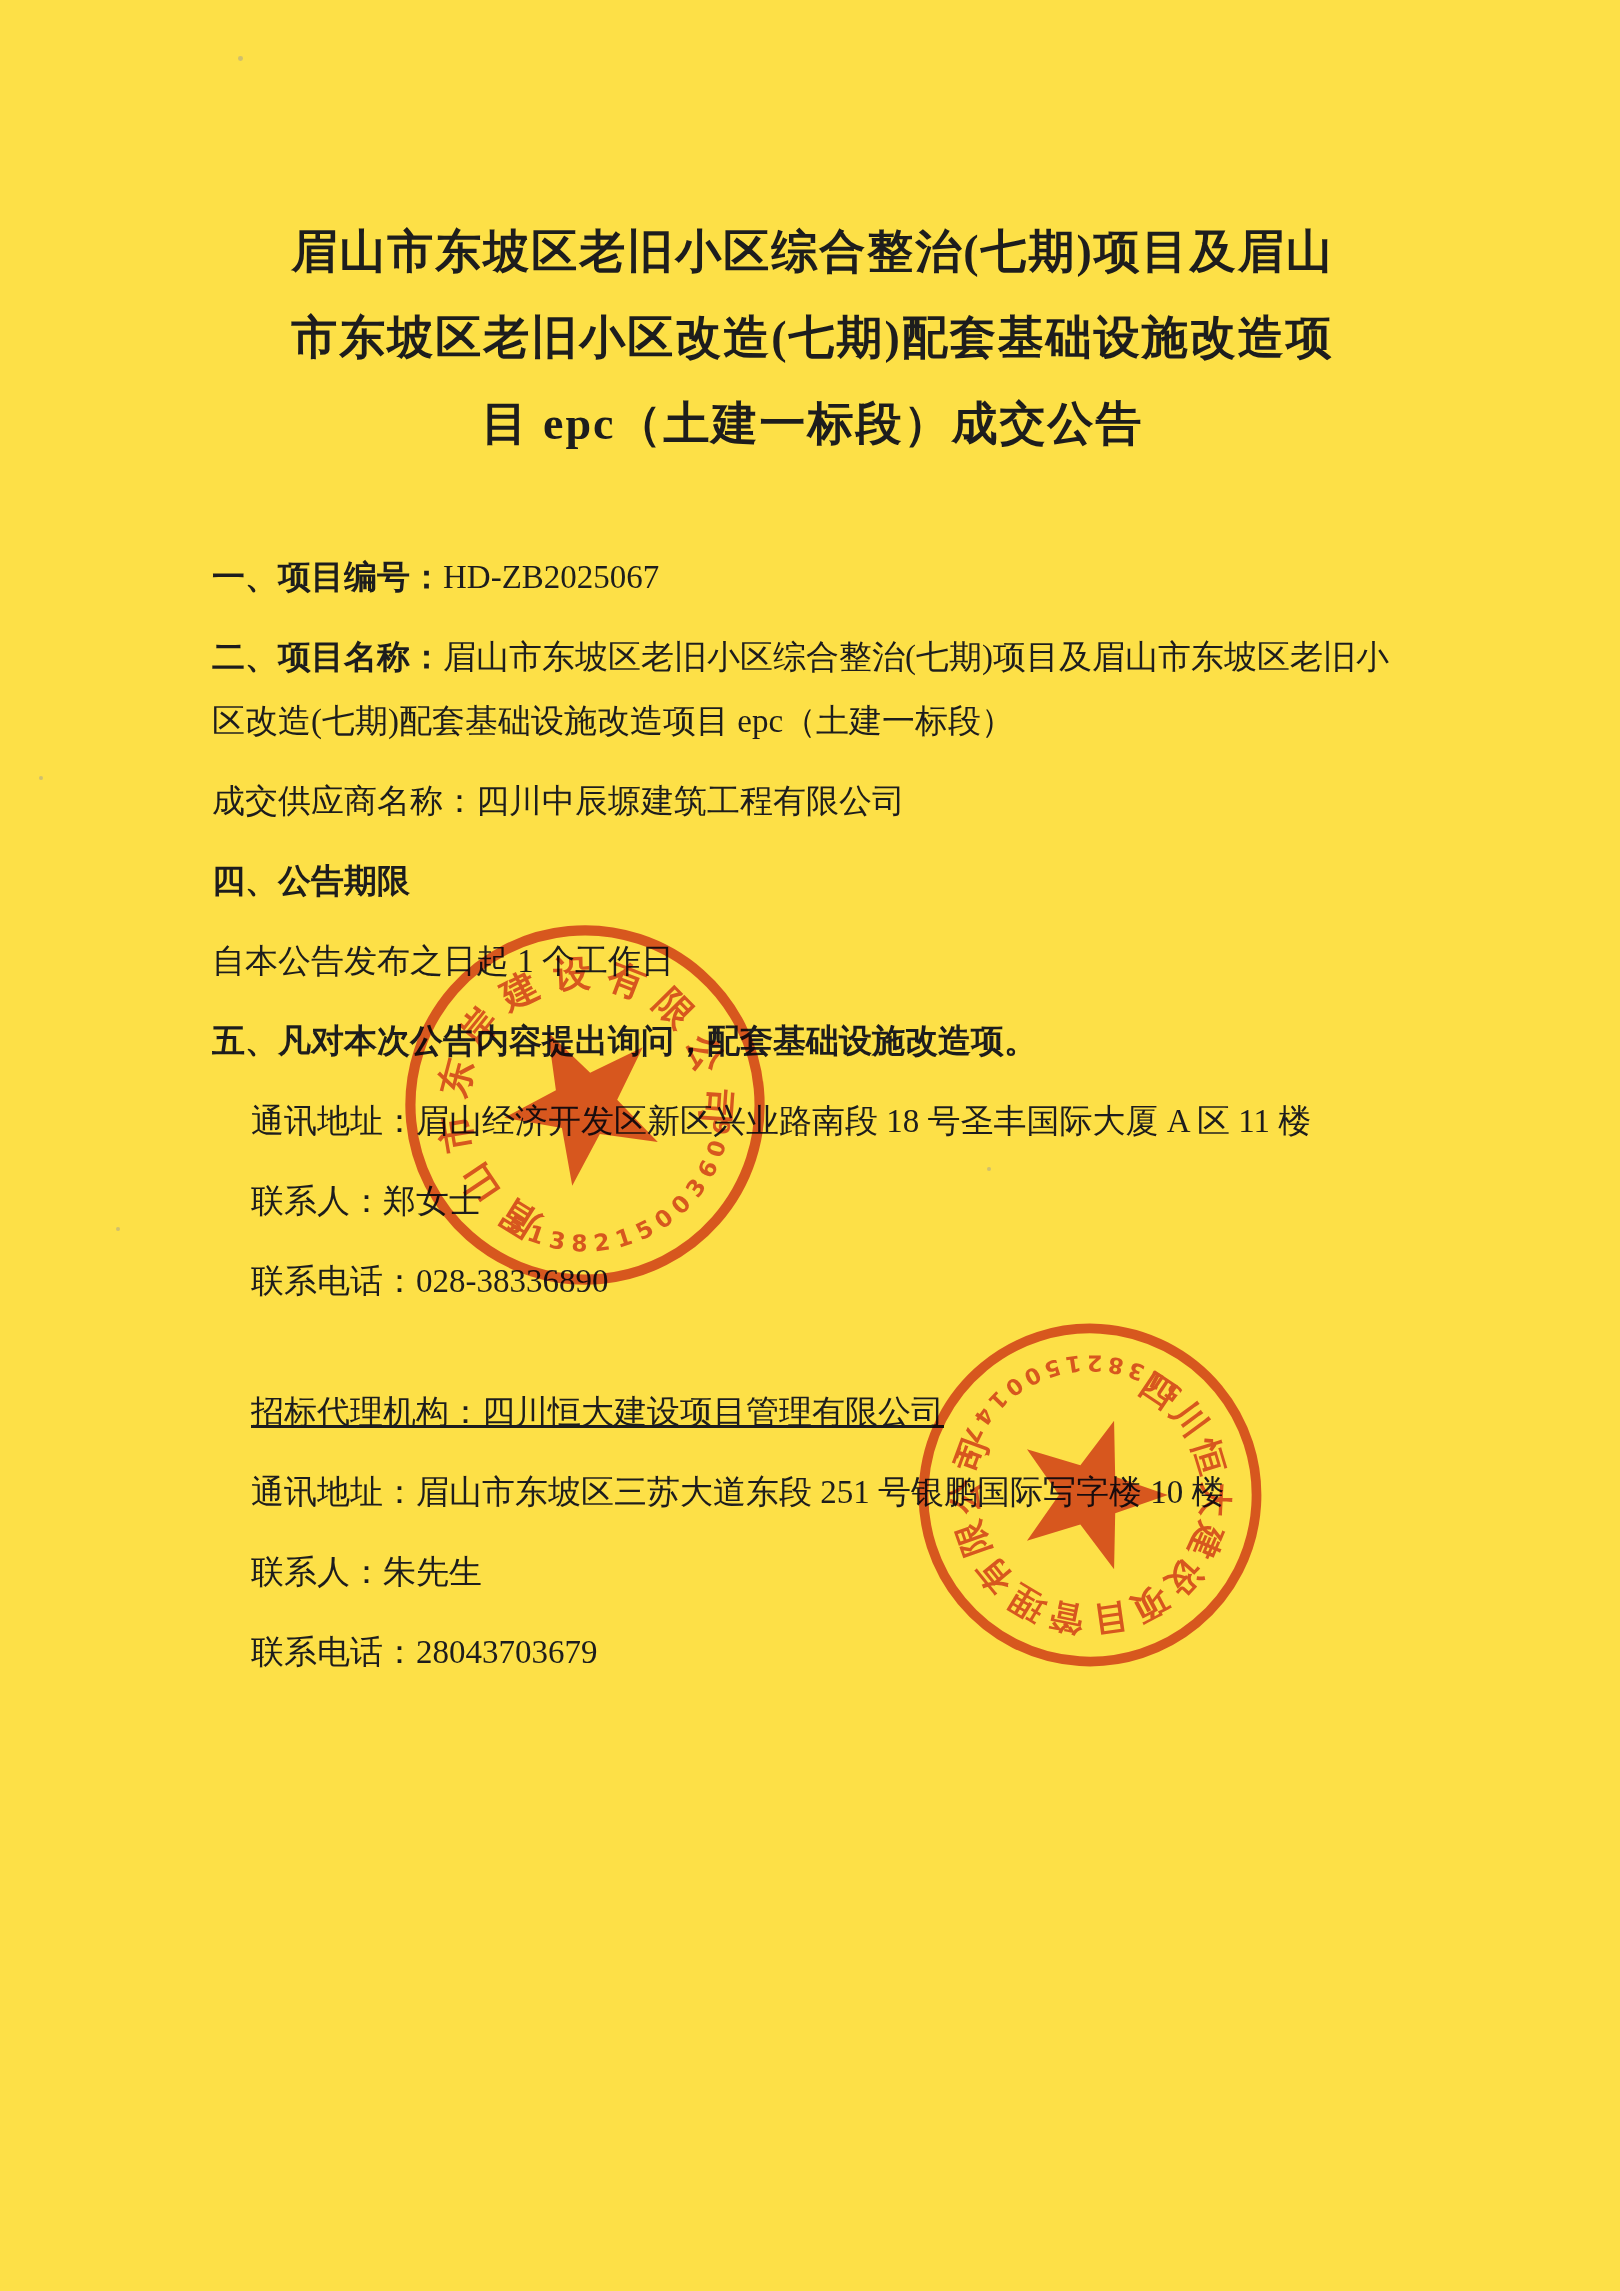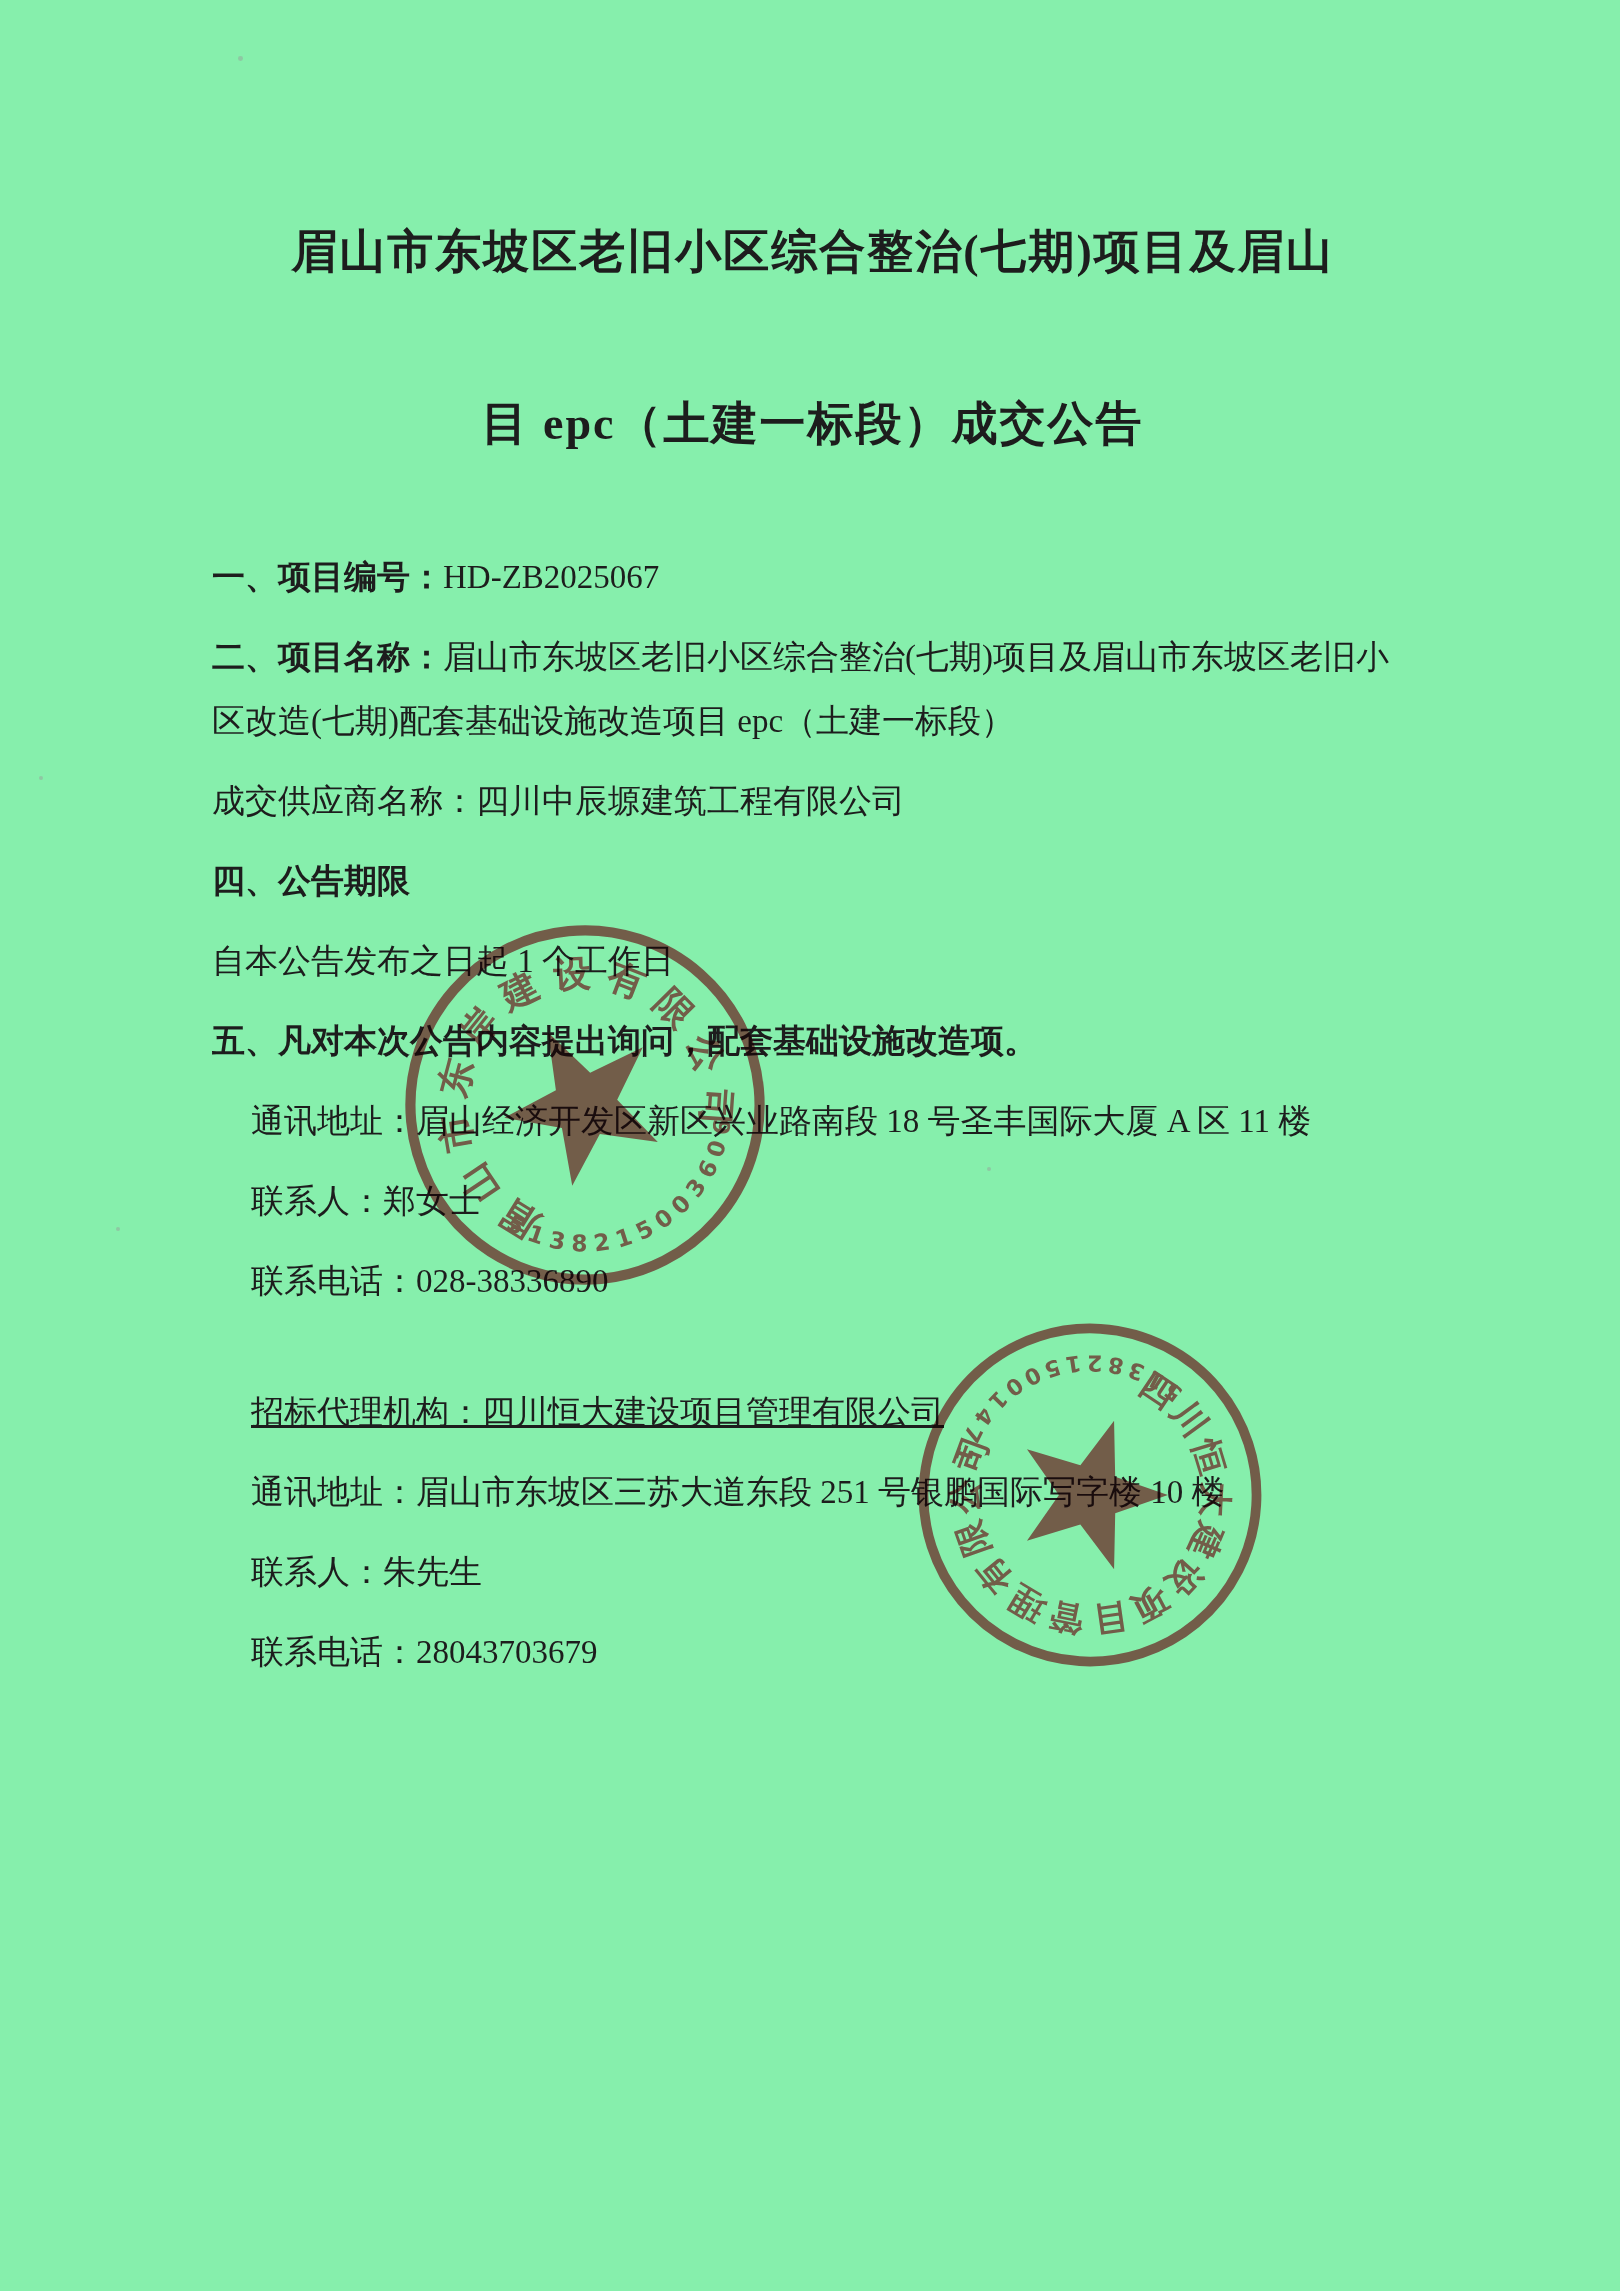--- a/index.html
+++ b/index.html
@@ -1,19 +1,19 @@
 <!DOCTYPE html>
 <html><head>
 <meta charset="utf-8">
 <style>
   html,body{margin:0;padding:0;background:#e9e9e9;}
   .page{
     position:relative;
     width:1620px;height:2292px;
-    background:#86efac;
+    background:#fde047;
     overflow:hidden;
     font-family:"Liberation Serif","DejaVu Serif",serif;
     color:#1d1d1d;
     margin:0 auto;
   }
   .content{position:absolute;left:196px;top:209px;width:1233px;}
   .doc-title{
     font-size:46px;font-weight:bold;text-align:center;
     line-height:86px;letter-spacing:2px;margin:0;
   }
@@ -43,21 +43,21 @@
 </style>
 </head>
 <body>
 
 <div class="page">
 
   <div class="content">
 
     <h1 class="doc-title">
       <span>眉山市东坡区老旧小区综合整治(七期)项目及眉山</span><br>
-      <br>
+      <span>市东坡区老旧小区改造(七期)配套基础设施改造项</span><br>
       <span>目 epc（土建一标段）成交公告</span>
     </h1>
 
     <div class="doc-body">
       <p class="para"><span class="lbl">一、项目编号：</span><span>HD-ZB2025067</span></p>
       <p class="para"><span class="lbl">二、项目名称：</span><span>眉山市东坡区老旧小区综合整治(七期)项目及眉山市东坡区老旧小区改造(七期)配套基础设施改造项目 epc（土建一标段）</span></p>
       <p class="para"><span class="lbl"></span><span>成交供应商名称：四川中辰塬建筑工程有限公司</span></p>
       <p class="para"><span class="lbl">四、公告期限</span><span></span></p>
       <p class="para"><span class="lbl"></span><span>自本公告发布之日起 1 个工作日</span></p>
       <p class="para"><span class="lbl">五、凡对本次公告内容提出询问，配套基础设施改造项。</span><span></span></p>

